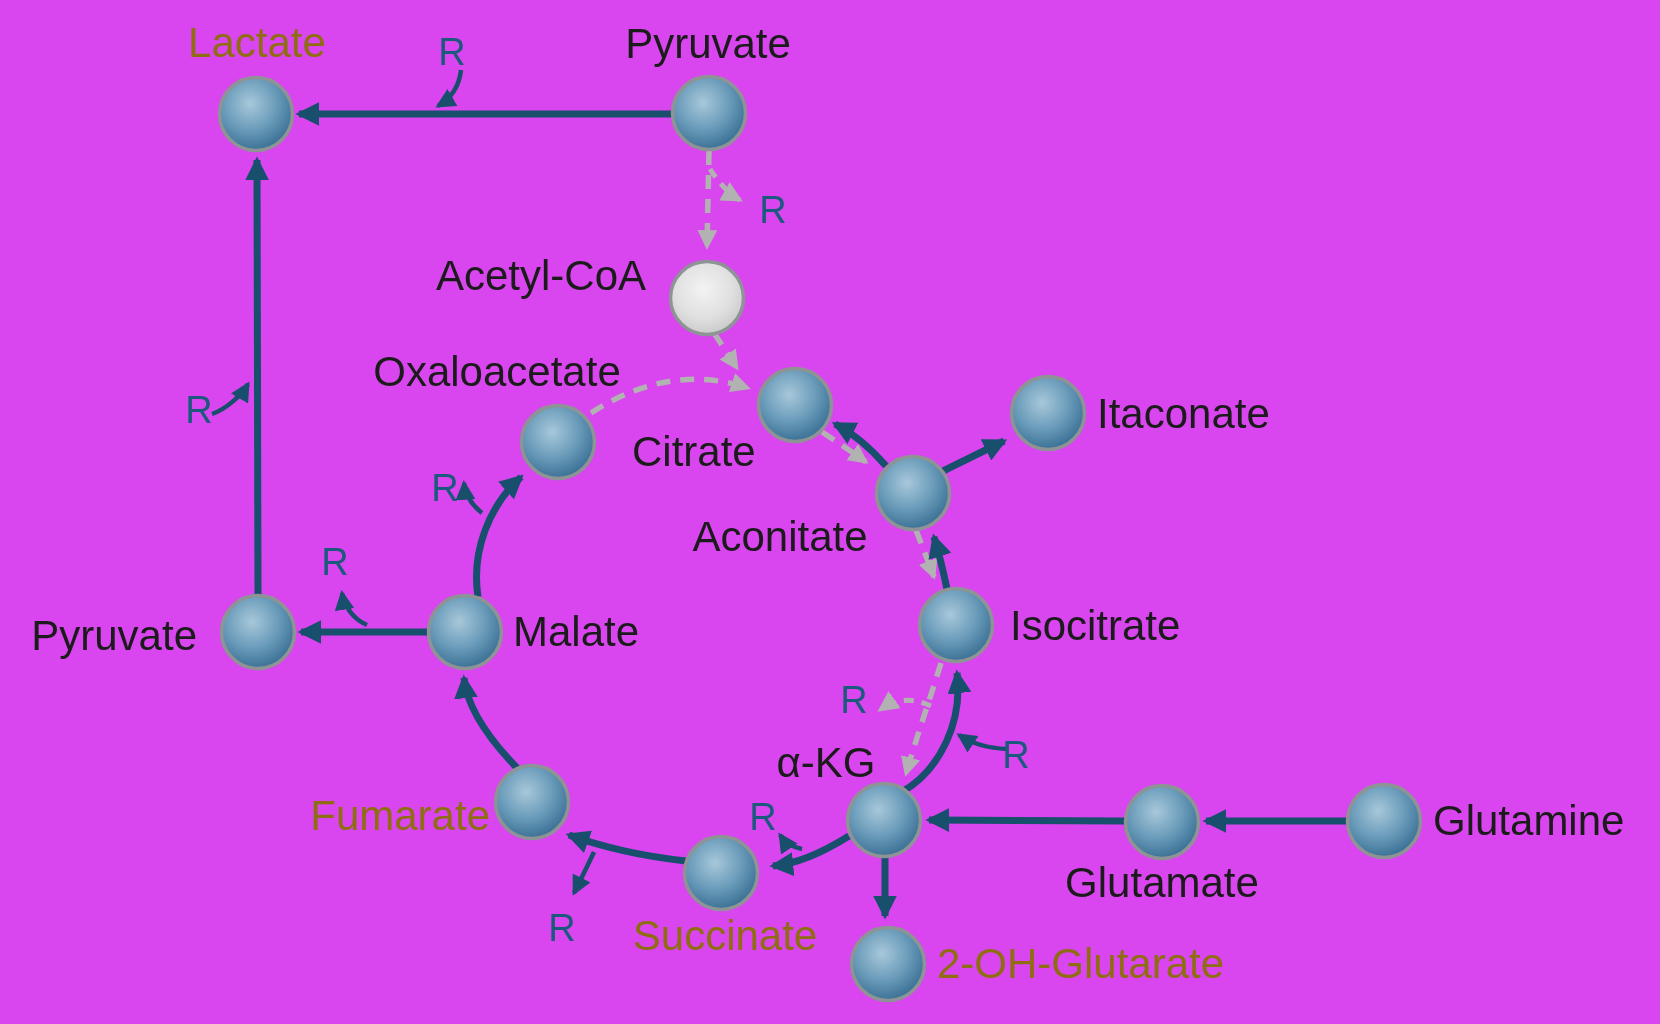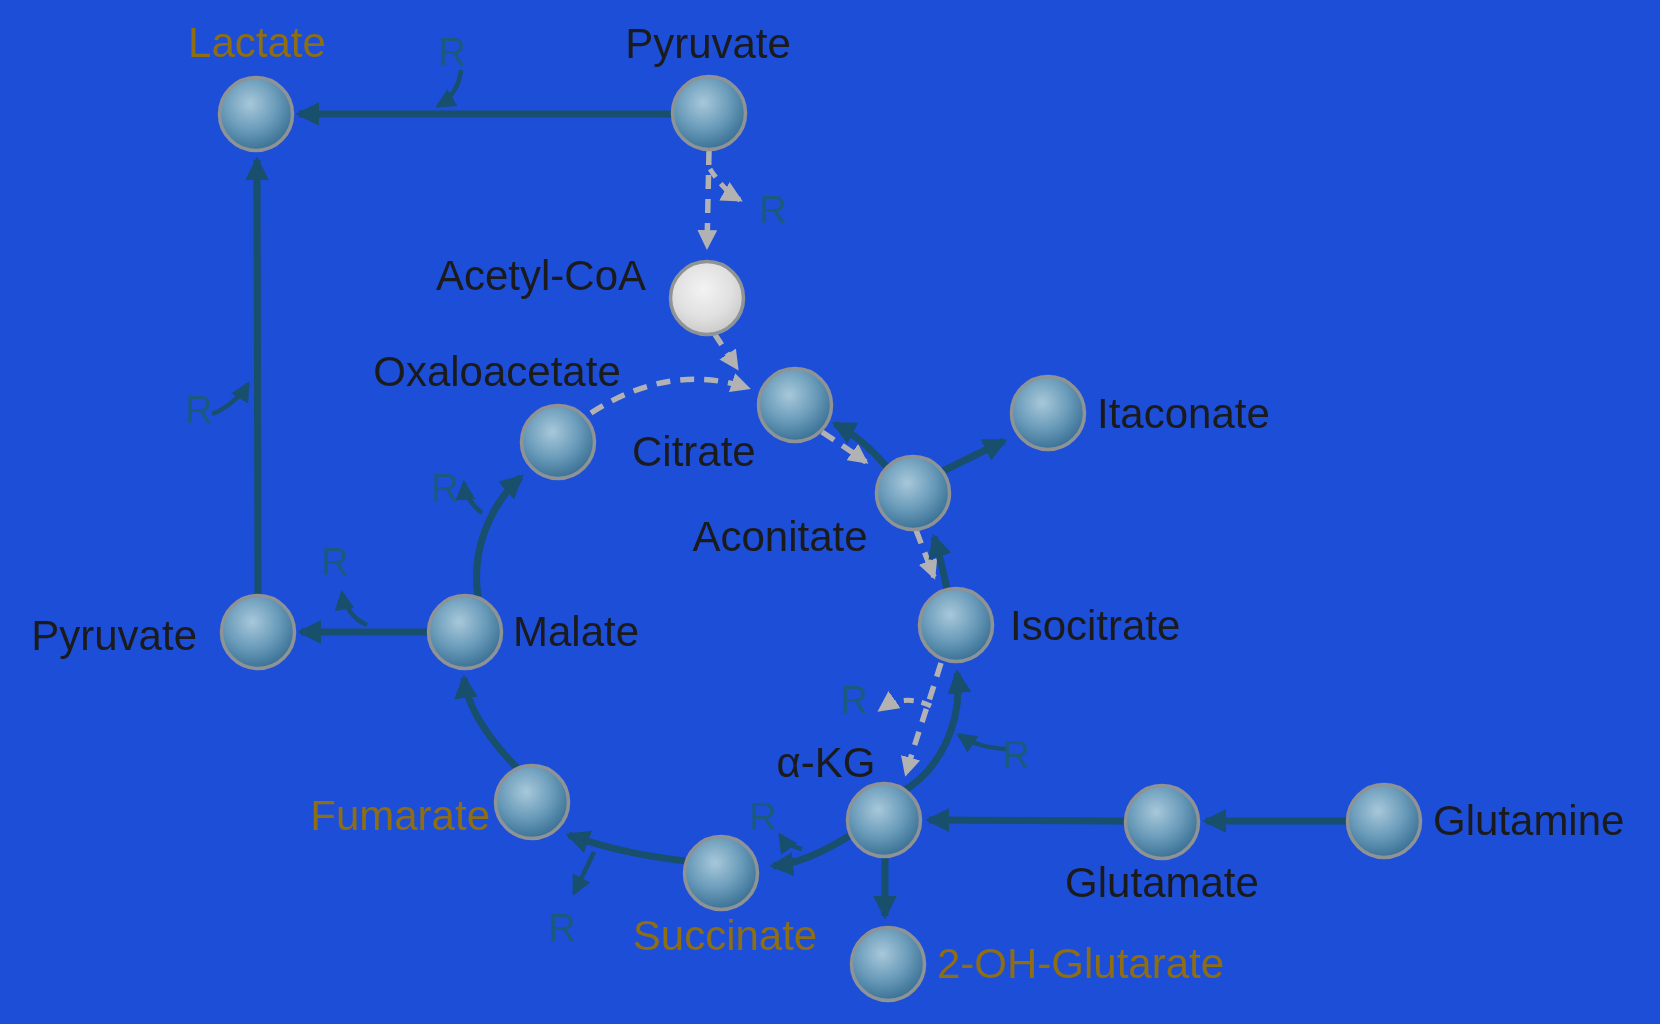--- a/index.html
+++ b/index.html
@@ -1,16 +1,16 @@
 <!DOCTYPE html>
 <html><head>
 <meta charset="utf-8">
 <style>
   html,body{margin:0;padding:0;background:#ffffff;}
-  #stage{position:relative;width:1660px;height:1024px;background:#1d4ed8;overflow:hidden;
+  #stage{position:relative;width:1660px;height:1024px;background:#d946ef;overflow:hidden;
          font-family:"Liberation Sans","DejaVu Sans",sans-serif;}
   svg{display:block}
   text{font-family:"Liberation Sans","DejaVu Sans",sans-serif;}
   .node-label{font-size:42px;fill:#1b1b1b;}
   .node-label.hl{fill:#8e6d13;}
   .r-mark{font-size:38px;fill:#1c5a7d;}
   .edge{stroke:#174f6d;stroke-width:7;fill:none;}
   .edge-dashed{stroke:#b2b2b2;stroke-width:5.5;fill:none;stroke-dasharray:14 10;}
   .pointer{stroke:#174f6d;stroke-width:4.5;fill:none;}
   .pointer-dashed{stroke:#b2b2b2;stroke-width:5;fill:none;stroke-dasharray:10 8;}

